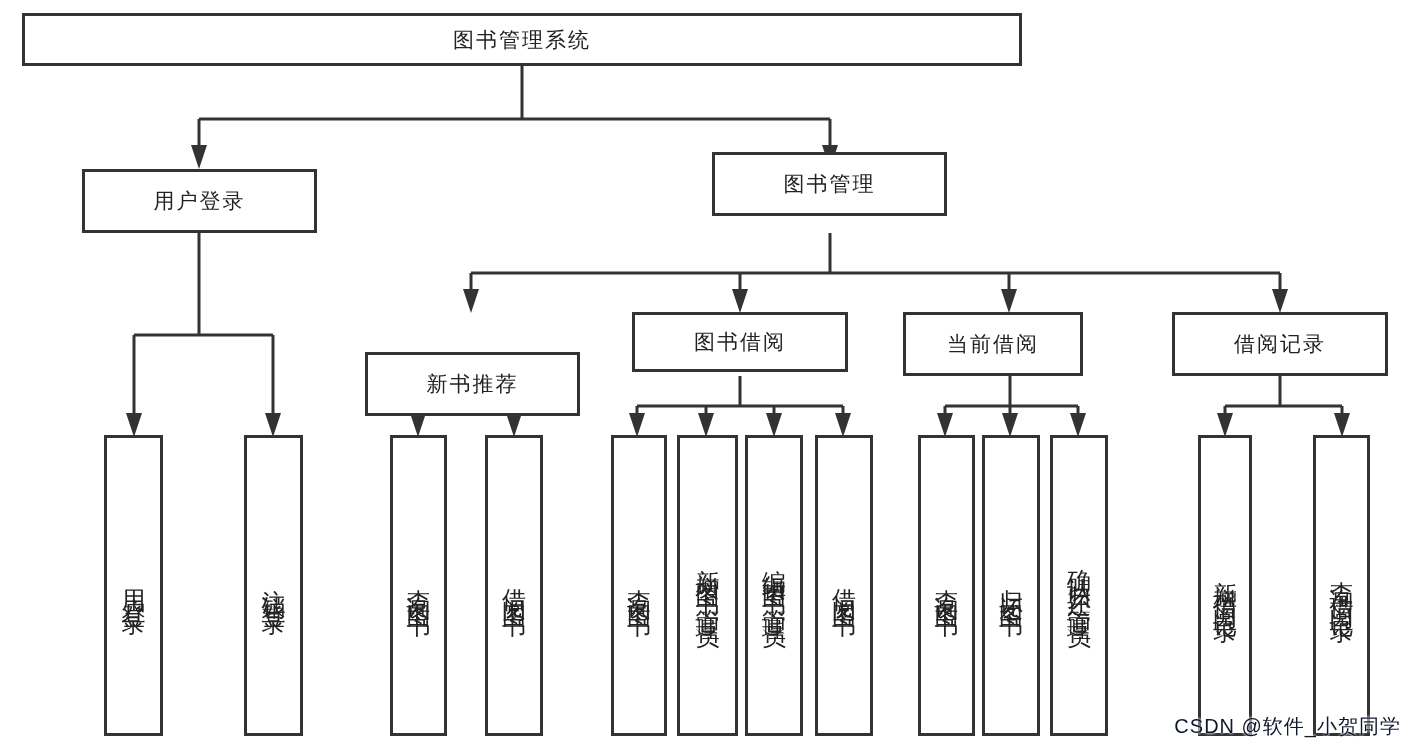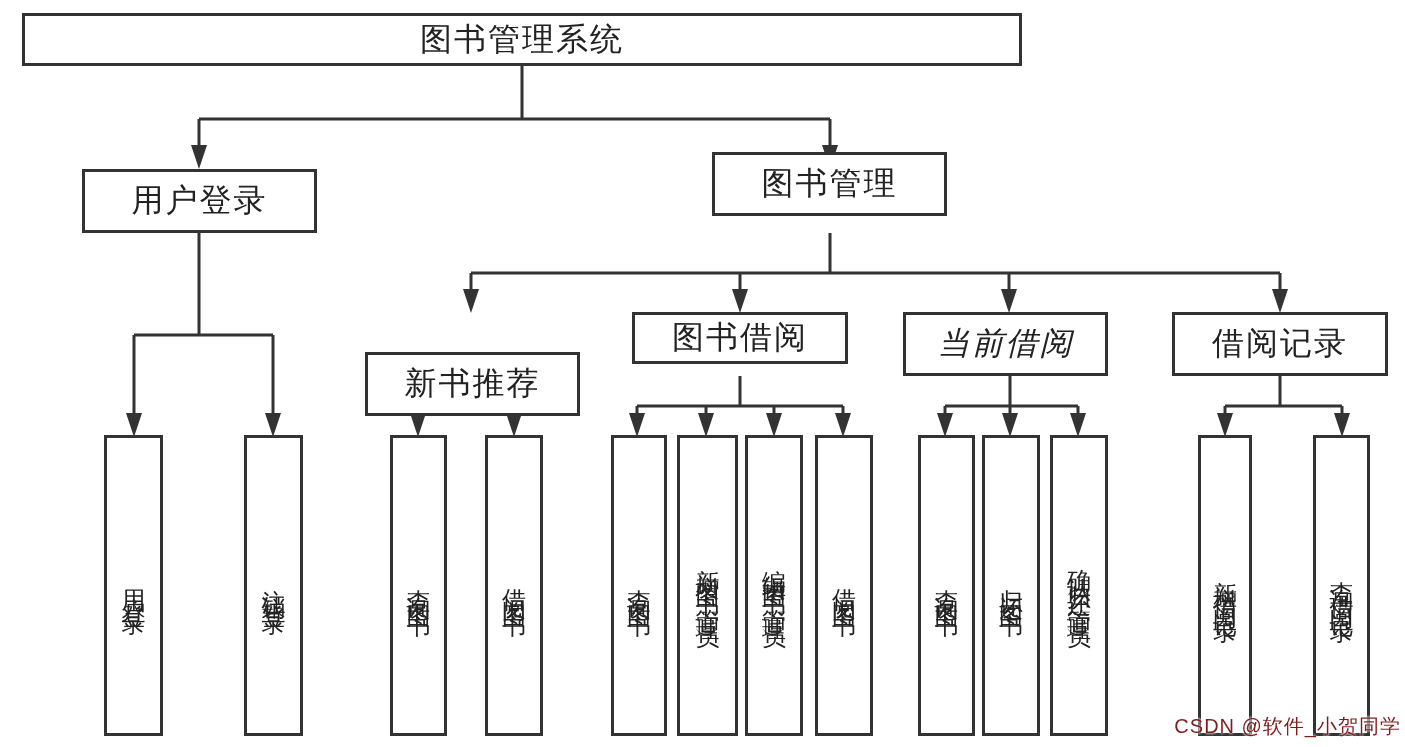--- a/index.html
+++ b/index.html
@@ -13,36 +13,36 @@
   .connectors{position:absolute;left:0;top:0;width:1405px;height:747px;}
   .node{
     position:absolute;
     box-sizing:border-box;
     background:#ffffff;
     border:3px solid #333333;
     display:flex;
     align-items:center;
     justify-content:center;
     color:#222222;
-    font-size:32px;
+    font-size:21px;
     letter-spacing:2px;
     z-index:2;
   }
   .vnode{
     writing-mode:vertical-rl;
     letter-spacing:8px;
     font-size:24px;
     line-height:1;
   }
   .watermark{
     position:absolute;
     right:4px;
     top:713px;
     font-size:20px;
-    color:#7f1d1d;
+    color:#0f172a;
     letter-spacing:1px;
     z-index:3;
     text-shadow:0 0 3px #ffffff,0 0 3px #ffffff;
     white-space:nowrap;
   }
   svg line, svg path{stroke:#333333;stroke-width:3;fill:none;}
   svg polygon{fill:#333333;stroke:none;}
 </style>
 </head>
 <body>
@@ -103,22 +103,22 @@
     <path d="M1342,406 V417"></path>
       <polygon points="1334,413 1350,413 1342,437"></polygon>
   </svg>
 
   <div class="node" style="left:22px;top:13px;width:1000px;height:53px;">图书管理系统</div>
 
   <div class="node" style="left:82px;top:169px;width:235px;height:64px;">用户登录</div>
   <div class="node" style="left:712px;top:152px;width:235px;height:64px;">图书管理</div>
 
   <div class="node" style="left:365px;top:312px;width:215px;height:64px;margin-top:40px;">新书推荐</div>
-  <div class="node" style="left:632px;top:312px;width:216px;height:52px;">图书借阅</div>
-  <div class="node" style="left:903px;top:312px;width:205px;height:64px;font-style:italic;">当前借阅</div>
+  <div class="node" style="left:632px;top:312px;width:216px;height:60px;">图书借阅</div>
+  <div class="node" style="left:903px;top:312px;width:180px;height:64px;">当前借阅</div>
   <div class="node" style="left:1172px;top:312px;width:216px;height:64px;">借阅记录</div>
 
   <div class="node vnode" style="left:104px;top:435px;width:59px;height:301px;">用户登录</div>
   <div class="node vnode" style="left:244px;top:435px;width:59px;height:301px;">注销登录</div>
 
   <div class="node vnode" style="left:390px;top:435px;width:57px;height:301px;">查询图书</div>
   <div class="node vnode" style="left:485px;top:435px;width:58px;height:301px;">借阅图书</div>
 
   <div class="node vnode" style="left:611px;top:435px;width:56px;height:301px;">查询图书</div>
   <div class="node vnode" style="left:677px;top:435px;width:61px;height:301px;">新增图书（管理员）</div>

